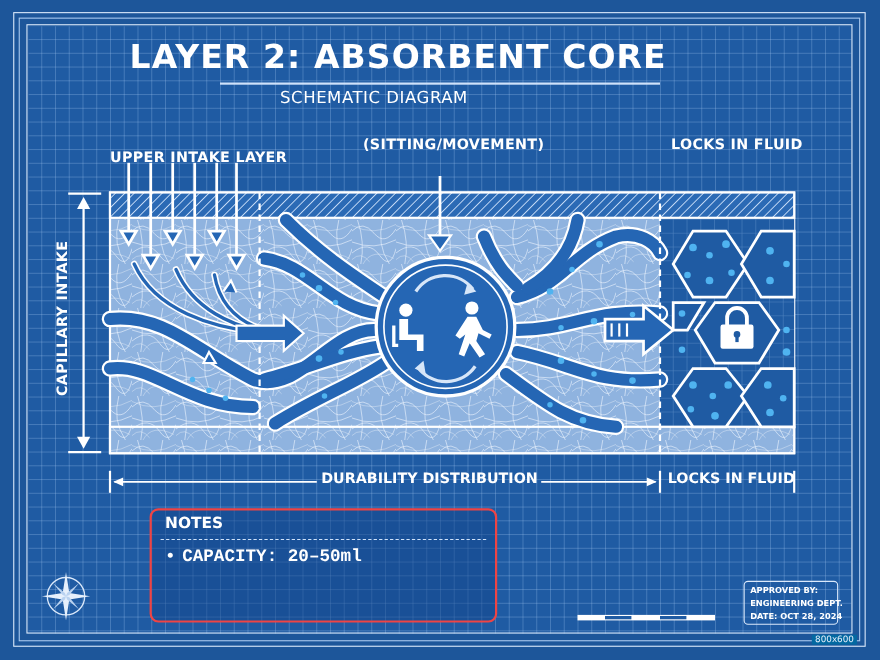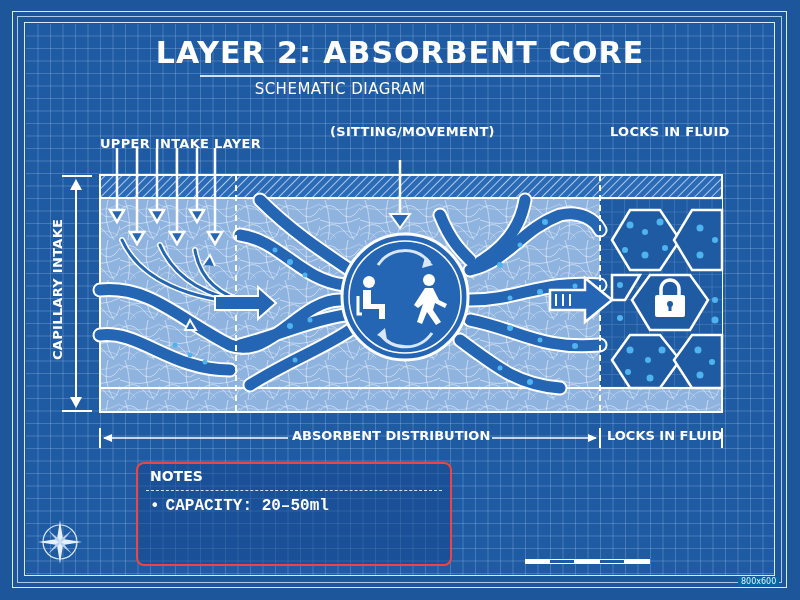--- a/index.html
+++ b/index.html
@@ -19,21 +19,21 @@
       linear-gradient(90deg, rgba(170,205,245,0.28) 1px, transparent 1px);
     background-size:12.5px 12.5px;
     background-position:-1px -1px;
   }
   .frame { position:absolute; border:1.5px solid #dbe9fb; pointer-events:none; }
   .f1 { left:12px; top:11px; width:773px; height:575px; }
   .f2 { left:17px; top:16px; width:763px; height:565px; border-color:#a9c9ef; }
   .f3 { left:24px; top:22px; width:749px; height:552px; }
 
   .title {
-    position:absolute; left:0; width:800px; top:35px; text-align:center;
+    position:absolute; left:0; width:724px; top:35px; text-align:center;
     font-weight:bold; font-size:30px; letter-spacing:1px;
     font-family:"DejaVu Sans", sans-serif;
   }
   .title-rule { position:absolute; left:200px; top:75px; width:400px; height:2px; background:#cfe2fa; }
   .subtitle { position:absolute; left:0; width:680px; top:80px; text-align:center; font-size:15px; letter-spacing:0.5px; }
 
   .lbl { position:absolute; font-size:13px; font-weight:bold; letter-spacing:0.3px; white-space:nowrap; }
   .lbl-pressure { text-align:center; line-height:15px; }
 
   .diagram { position:absolute; left:0; top:0; width:800px; height:600px; }
@@ -274,31 +274,36 @@
 
     <g transform="translate(60,542)">
       <circle r="17" fill="none" stroke="#dbe9fb" stroke-width="1.2"></circle>
       <path d="M0 -22 L3 -3 L0 0 L-3 -3 z M0 22 L3 3 L0 0 L-3 3 z M-22 0 L-3 -3 L0 0 L-3 3 z M22 0 L3 -3 L0 0 L3 3 z" fill="#e6f0fc"></path>
       <path d="M-12 -12 L-1 -3 L0 0 L-3 -1 z M12 -12 L3 -1 L0 0 L1 -3 z M-12 12 L-3 1 L0 0 L-1 3 z M12 12 L1 3 L0 0 L3 1 z" fill="#b9d2f0"></path>
     </g>
   </svg>
 
   <div class="lbl" style="left:50px; top:360px; transform:rotate(-90deg); transform-origin:0 0; font-size:13px;">CAPILLARY INTAKE</div>
 
-  <div class="bottom-labels" style="left:292px;">ABSORBENT DISTRIBUTION</div>
+  <div class="bottom-labels" style="left:292px;">DURABILITY DISTRIBUTION</div>
   <div class="bottom-labels" style="left:607px;">LOCKS IN FLUID</div>
 
   <div class="notes">
     <div class="notes-title">NOTES</div>
     <div class="notes-dash"></div>
     <ul>
       <li>CAPACITY: 20–50ml</li>
     </ul>
   </div>
 
   <div class="scalebar">
     <div class="seg" style="left:25px;"></div>
     <div class="seg" style="left:75px;"></div>
   </div>
 
+  <div class="stamp">
+    <div>APPROVED BY:</div>
+    <div>ENGINEERING DEPT.</div>
+    <div>DATE: OCT 28, 2024</div>
+  </div>
 
   <div class="dims">800x600</div>
 </div>
 
 </body></html>

